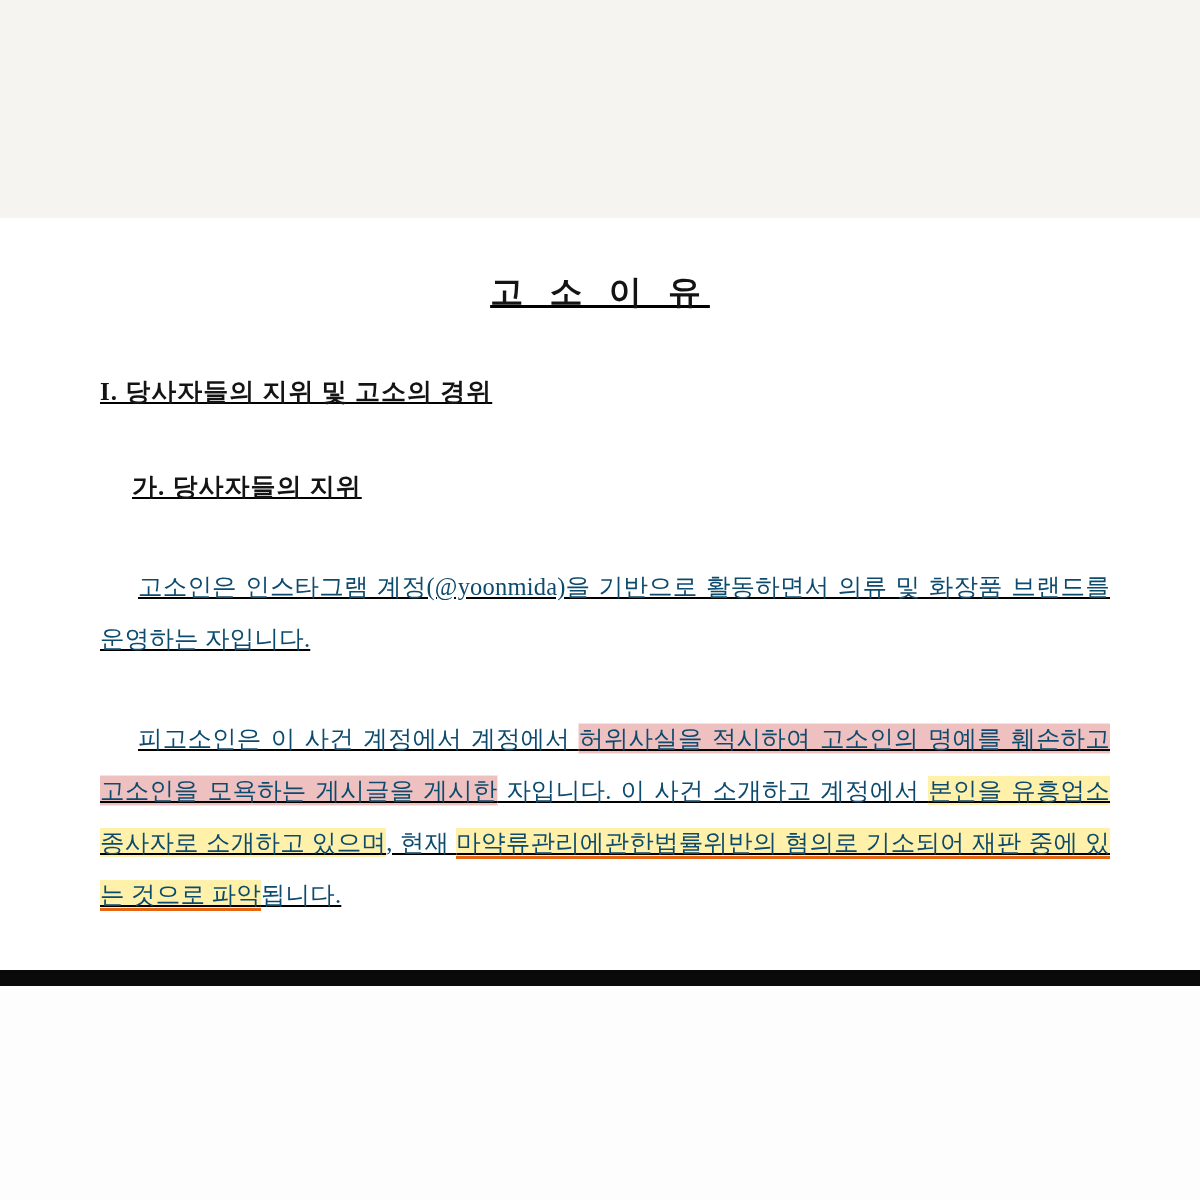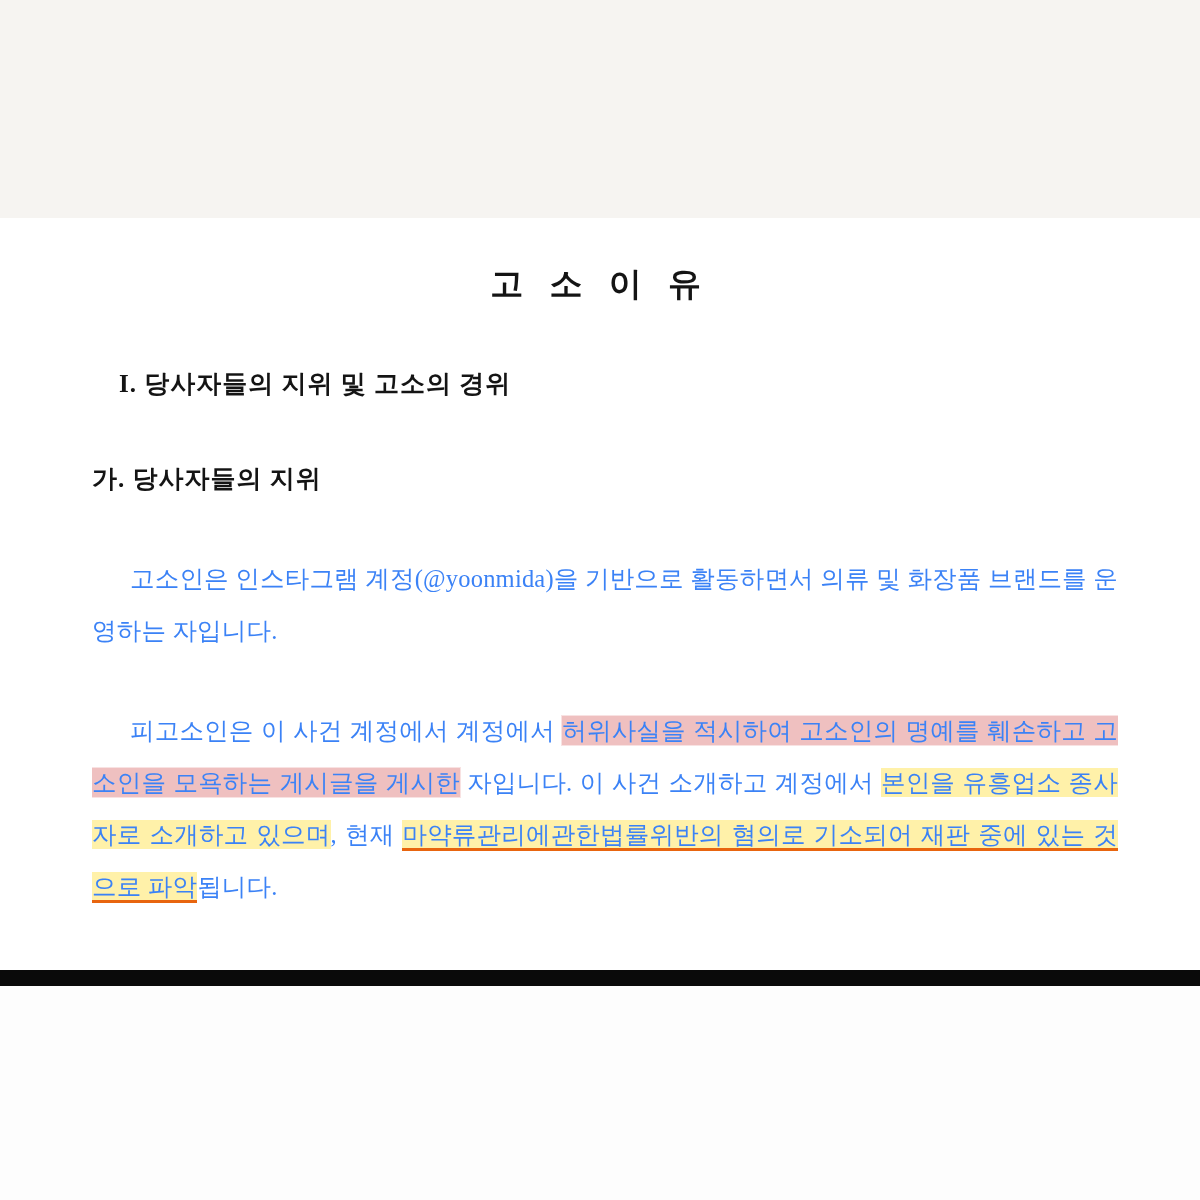--- a/index.html
+++ b/index.html
@@ -32,21 +32,22 @@
 
   
   .doc-page {
     position: absolute;
     top: 218px;
     left: 0;
     width: 1200px;
     height: 752px;
     background: #ffffff;
     box-sizing: border-box;
-    padding: 4px;
+    padding: 12px;
+    text-decoration: underline;
   }
 
   
   .black-bar {
     position: absolute;
     top: 970px;
     left: 0;
     width: 1200px;
     height: 16px;
     background: #0a0a0a;
@@ -68,38 +69,38 @@
     font-weight: bold;
     letter-spacing: 9px;
     color: #141414;
     margin-top: 40px;
   }
 
   .section-heading {
     font-size: 25px;
     font-weight: bold;
     color: #141414;
-    margin-left: 115px;
+    margin-left: 88px;
     margin-top: 60px;
     letter-spacing: 1px;
   }
 
   .sub-heading {
     font-size: 25px;
     font-weight: bold;
     color: #141414;
-    margin-left: 88px;
+    margin-left: 120px;
     margin-top: 62px;
     letter-spacing: 1px;
   }
 
   .para {
     font-size: 24.5px;
     line-height: 52px;
-    color: #3b82f6;
+    color: #0c4a6e;
     margin: 0 78px 0 88px;
     text-align: justify;
     text-justify: inter-word;
     letter-spacing: 0.2px;
   }
 
   .para.first {
     margin-top: 58px;
   }
 

